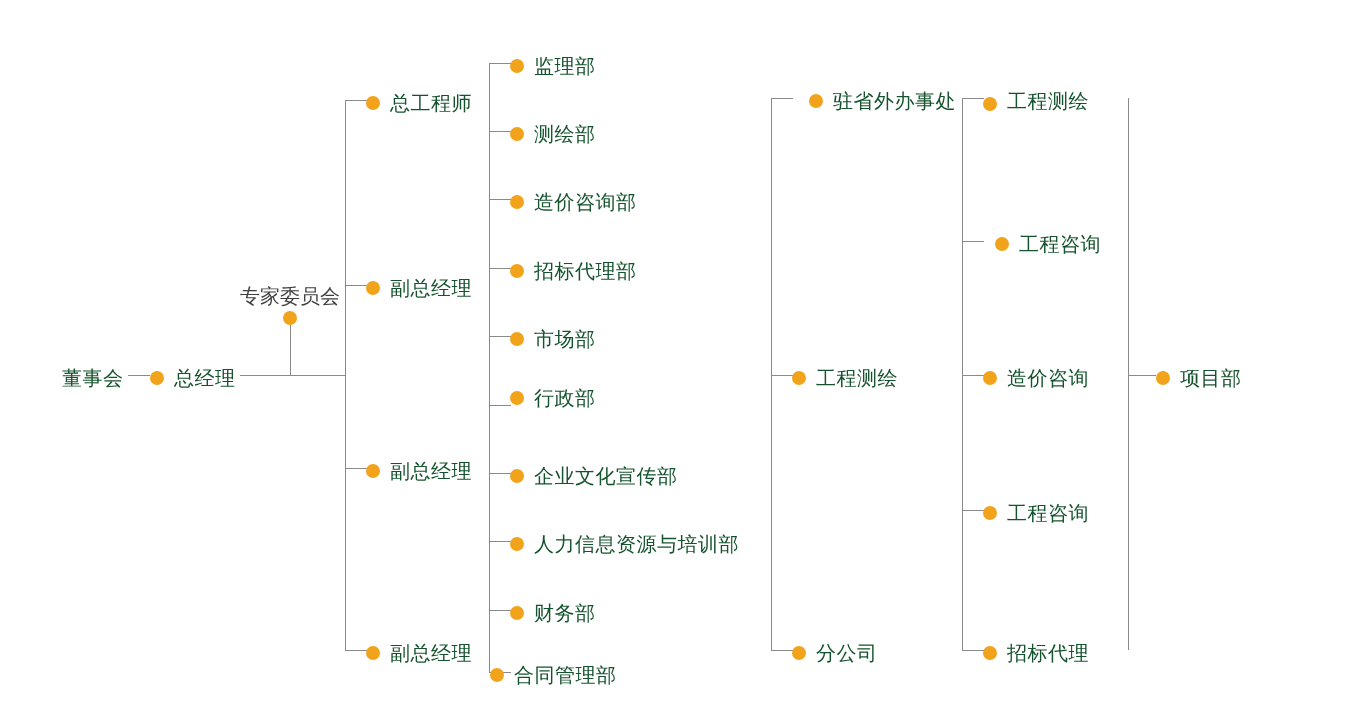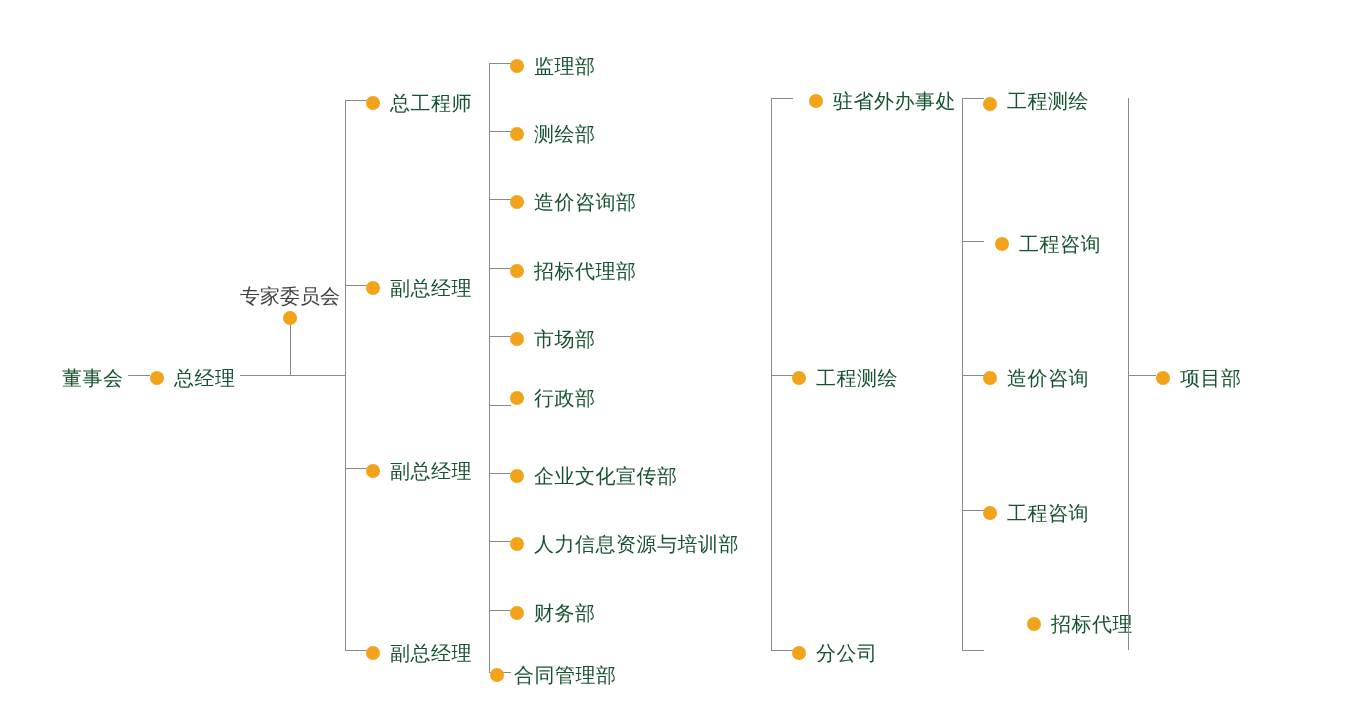--- a/index.html
+++ b/index.html
@@ -216,21 +216,21 @@
     <span class="node-label">造价咨询</span>
   </div>
 
   <div class="hline" style="left:962px; top:510px; width:22px;"></div>
   <div class="node label-right" style="left:983px; top:503px;">
     <span class="dot"></span>
     <span class="node-label">工程咨询</span>
   </div>
 
   <div class="hline" style="left:962px; top:650px; width:22px;"></div>
-  <div class="node label-right" style="left:983px; top:614px;margin-left:44px;">
+  <div class="node label-right" style="left:983px; top:643px;">
     <span class="dot"></span>
     <span class="node-label">招标代理</span>
   </div>
 
   <div class="vline" style="left:1128px; top:98px; height:552px;"></div>
 
   <div class="hline" style="left:1128px; top:375px; width:28px;"></div>
   <div class="node label-right" style="left:1156px; top:368px;justify-content:space-between;">
     <span class="dot"></span>
     <span class="node-label">项目部</span>

